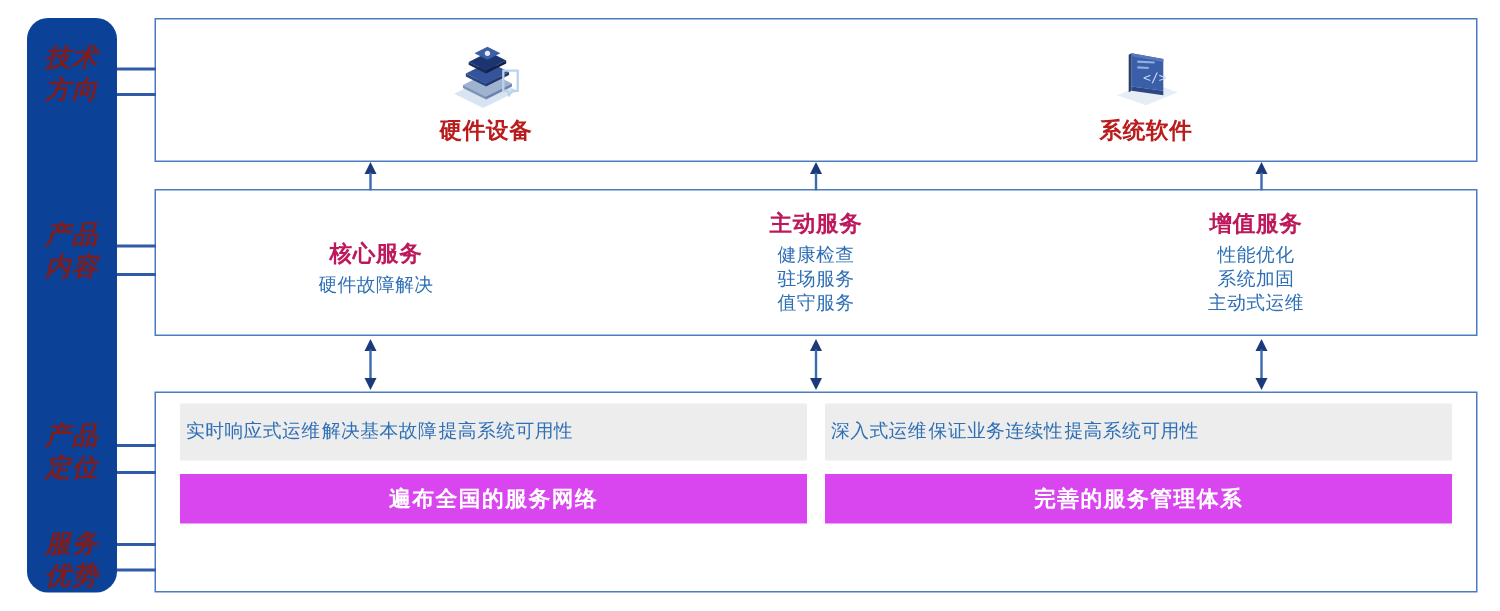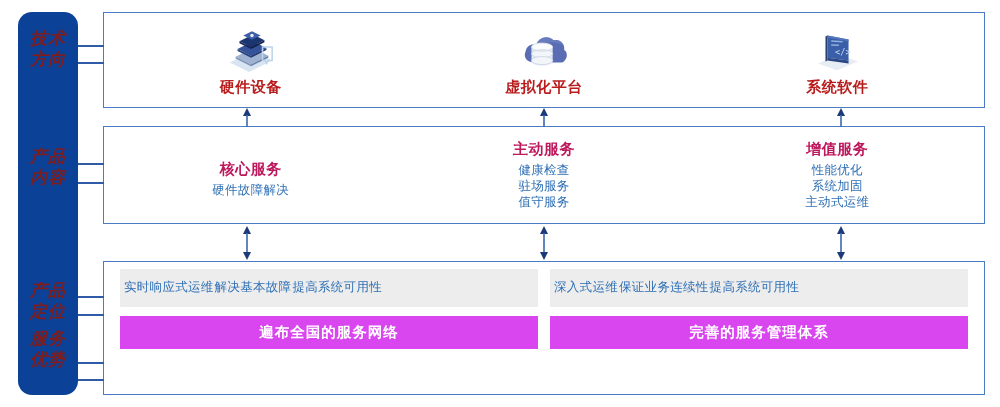--- a/index.html
+++ b/index.html
@@ -104,21 +104,21 @@
     <div>方向</div>
   </div>
   <div class="rail-label" style="top:146px;">
     <div>产品</div>
     <div>内容</div>
   </div>
   <div class="rail-label" style="top:280px;">
     <div>产品</div>
     <div>定位</div>
   </div>
-  <div class="rail-label" style="top:328px;">
+  <div class="rail-label" style="top:352px;">
     <div>服务</div>
     <div>优势</div>
   </div>
 
   <div class="sec" id="sec-tech">
     <div class="cols">
 
       <div class="col tech-col">
         <span>
           <svg class="tech-icon" viewBox="0 0 64 52">
@@ -133,35 +133,20 @@
             <polygon points="20,18 32,24 32,26 20,20" fill="#16295A"></polygon>
             <polygon points="32,24 46,17 46,19 32,26" fill="#112145"></polygon>
             <polygon points="24,12 33,16.5 42,12 33,7.5" fill="#3E5EA8"></polygon>
             <circle cx="33" cy="12" r="1.8" fill="#E8EEF8"></circle>
             <path d="M44,24 l10,0 l0,14 l-4,0 l-2,3 l-1,-3 l-3,0 z" fill="none" stroke="#BCD4EA" stroke-width="1.6"></path>
           </svg>
         </span>
         <div class="tech-label">硬件设备</div>
       </div>
 
-      <div class="col tech-col">
-        <span>
-          <svg class="tech-icon" viewBox="0 0 64 52">
-            <path d="M22,40 C14,40 10,34 13,28 C14,23 19,20 24,22 C26,14 36,11 42,17 C48,15 54,20 53,27 C57,29 57,37 51,40 Z" fill="#5A6DB4"></path>
-            <path d="M24,22 C26,14 36,11 42,17 C46,16 50,18 52,22 C44,18 32,18 24,22 Z" fill="#6E80C2" opacity="0.75"></path>
-            <ellipse cx="30" cy="24" rx="11" ry="4.2" fill="#F2F5FA"></ellipse>
-            <path d="M19,24 l0,15 c0,2.4 5,4.3 11,4.3 c6,0 11,-1.9 11,-4.3 l0,-15 z" fill="#E4EAF3"></path>
-            <ellipse cx="30" cy="24" rx="11" ry="4.2" fill="#FAFCFE"></ellipse>
-            <ellipse cx="30" cy="31" rx="11" ry="4.2" fill="#F2F5FA" stroke="#CBD6E6" stroke-width="0.9"></ellipse>
-            <ellipse cx="30" cy="38" rx="11" ry="4.2" fill="#F2F5FA" stroke="#CBD6E6" stroke-width="0.9"></ellipse>
-            <ellipse cx="30" cy="24" rx="11" ry="4.2" fill="none" stroke="#CBD6E6" stroke-width="0.9"></ellipse>
-          </svg>
-        </span>
-        <div class="tech-label">虚拟化平台</div>
-      </div>
 
       <div class="col tech-col">
         <span>
           <svg class="tech-icon" viewBox="0 0 64 52">
             <polygon points="12,41 32,48 54,39 34,32" fill="#E7EDF5"></polygon>
             <polygon points="22,12 44,16 44,38 22,35" fill="#3A5EA8"></polygon>
             <polygon points="22,12 44,16 44,18 22,14" fill="#5577BE"></polygon>
             <polygon points="22,35 44,38 44,41 22,38" fill="#2B4784"></polygon>
             <polygon points="22,12 22,38 20,39 20,13" fill="#27416F"></polygon>
             <rect x="26" y="17" width="12" height="1.5" fill="#8FB0DE" transform="rotate(3 26 17)"></rect>

